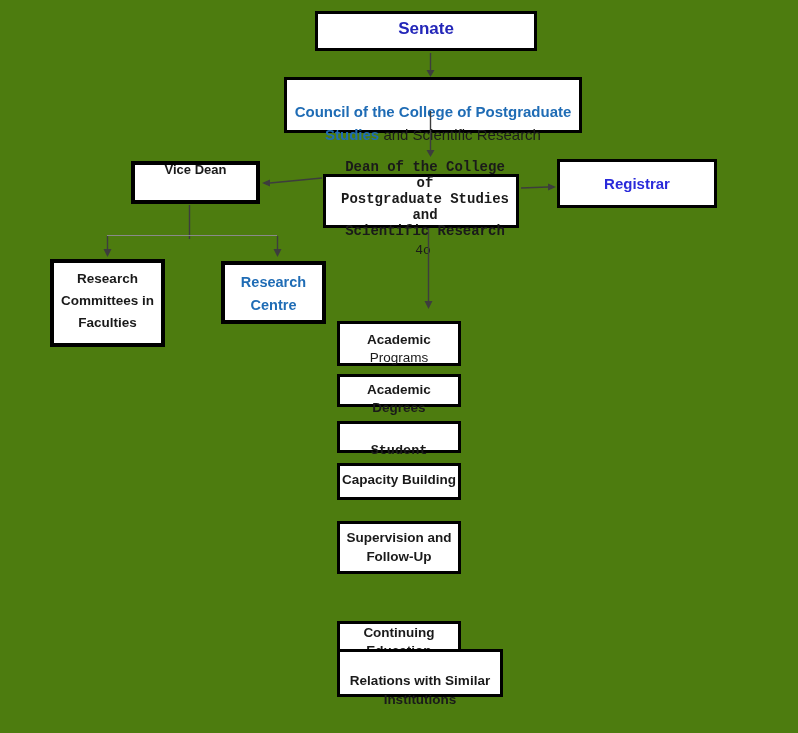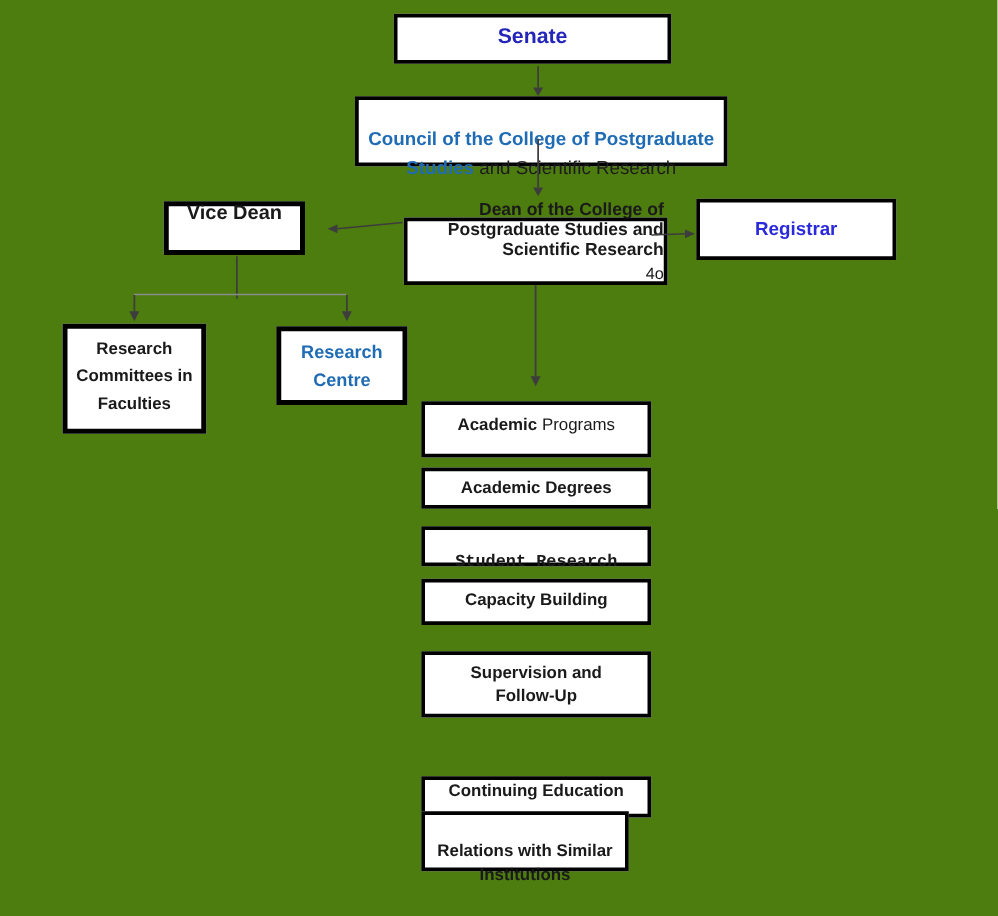--- a/index.html
+++ b/index.html
@@ -26,31 +26,31 @@
     z-index:2;
   }
   .b4{border-width:4px;}
   .navy{color:var(--accent-navy,#2326b8);}
   .rblue{color:var(--registrar-blue,#2a2ada);}
   .steel{color:var(--accent-blue,#1f6cb5);}
   .reg{font-weight:normal;color:#1c1c1c;}
 
   .senate{left:315px;top:11px;width:222px;height:40px;font-size:17px;padding-top:5px;}
   .council{left:284px;top:77px;width:298px;height:56px;font-size:15px;padding-top:20px;line-height:23px;}
-  .vicedean{left:131px;top:161px;width:113px;height:43px;font-size:16px;}
+  .vicedean{left:131px;top:161px;width:129px;height:43px;font-size:13px;}
   .vicedean .vd-label{display:block;margin-top:-3px;}
-  .dean{left:323px;top:174px;width:211px;height:54px;font-size:14px;
-        font-family:Liberation Sans, sans-serif;text-align:right;}
+  .dean{left:323px;top:174px;width:196px;height:54px;font-size:14px;
+        font-family:Liberation Mono, monospace;text-align:center;}
   .dean .dean-text{margin-top:-18px;padding-left:8px;line-height:16px;}
   .dean .dean-note{padding-left:4px;margin-top:5px;font-weight:normal;font-size:13px;line-height:14px;}
   .registrar{left:557px;top:159px;width:160px;height:49px;font-size:15px;padding-top:13px;}
   .rescomm{left:50px;top:259px;width:115px;height:88px;font-size:13.5px;padding-top:5px;line-height:22px;}
   .rescentre{left:221px;top:261px;width:105px;height:63px;font-size:14.5px;padding-top:6px;line-height:23px;}
 
-  .col{left:337px;width:184px;font-size:13.5px;line-height:18px;}
+  .col{left:337px;width:124px;font-size:13.5px;line-height:18px;}
   .programs{top:321px;height:45px;padding-top:7px;}
   .programs .part-rest{font-weight:normal;}
   .degrees{top:374px;height:33px;padding-top:4px;}
   .student{top:421px;height:32px;padding-top:18px;font-family:Liberation Mono, monospace;}
   .capacity{top:463px;height:37px;padding-top:5px;}
   .supervision{top:521px;height:53px;padding-top:4px;line-height:19px;}
   .continuing{top:621px;height:33px;padding-top:0;}
   .relations{top:649px;height:48px;width:166px;padding-top:19px;line-height:19px;}
 </style>
 </head>

